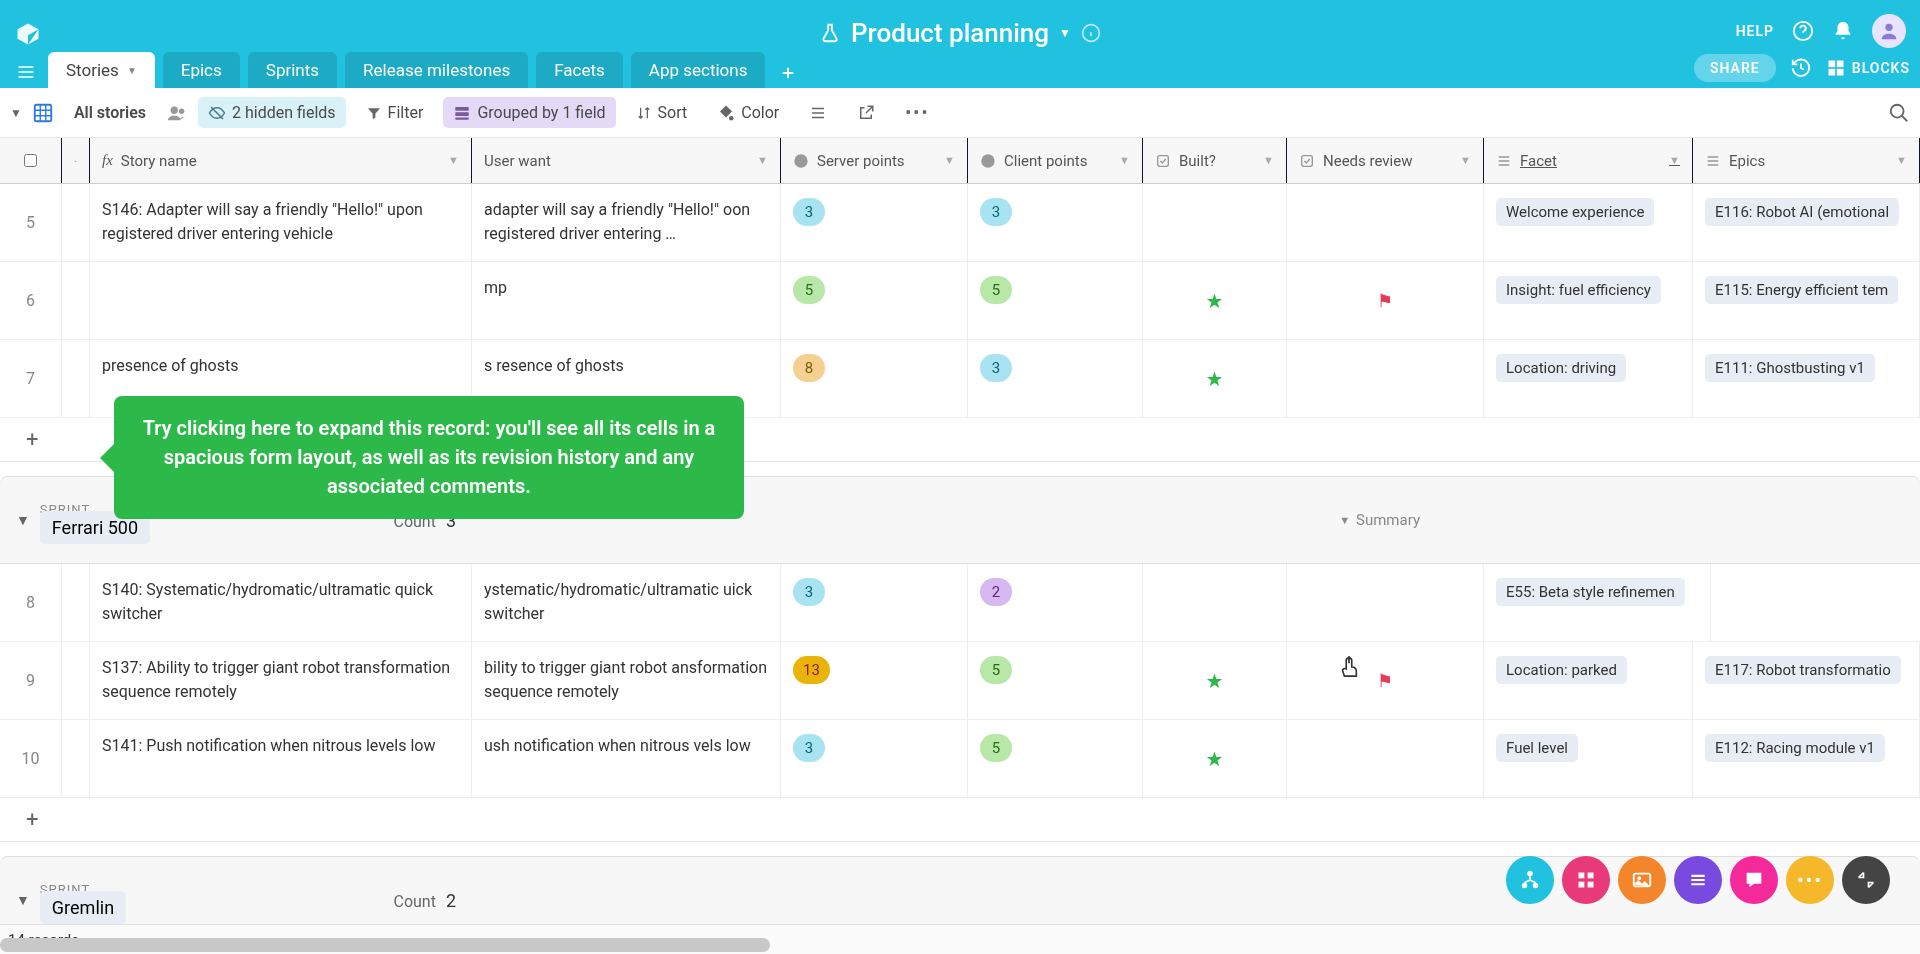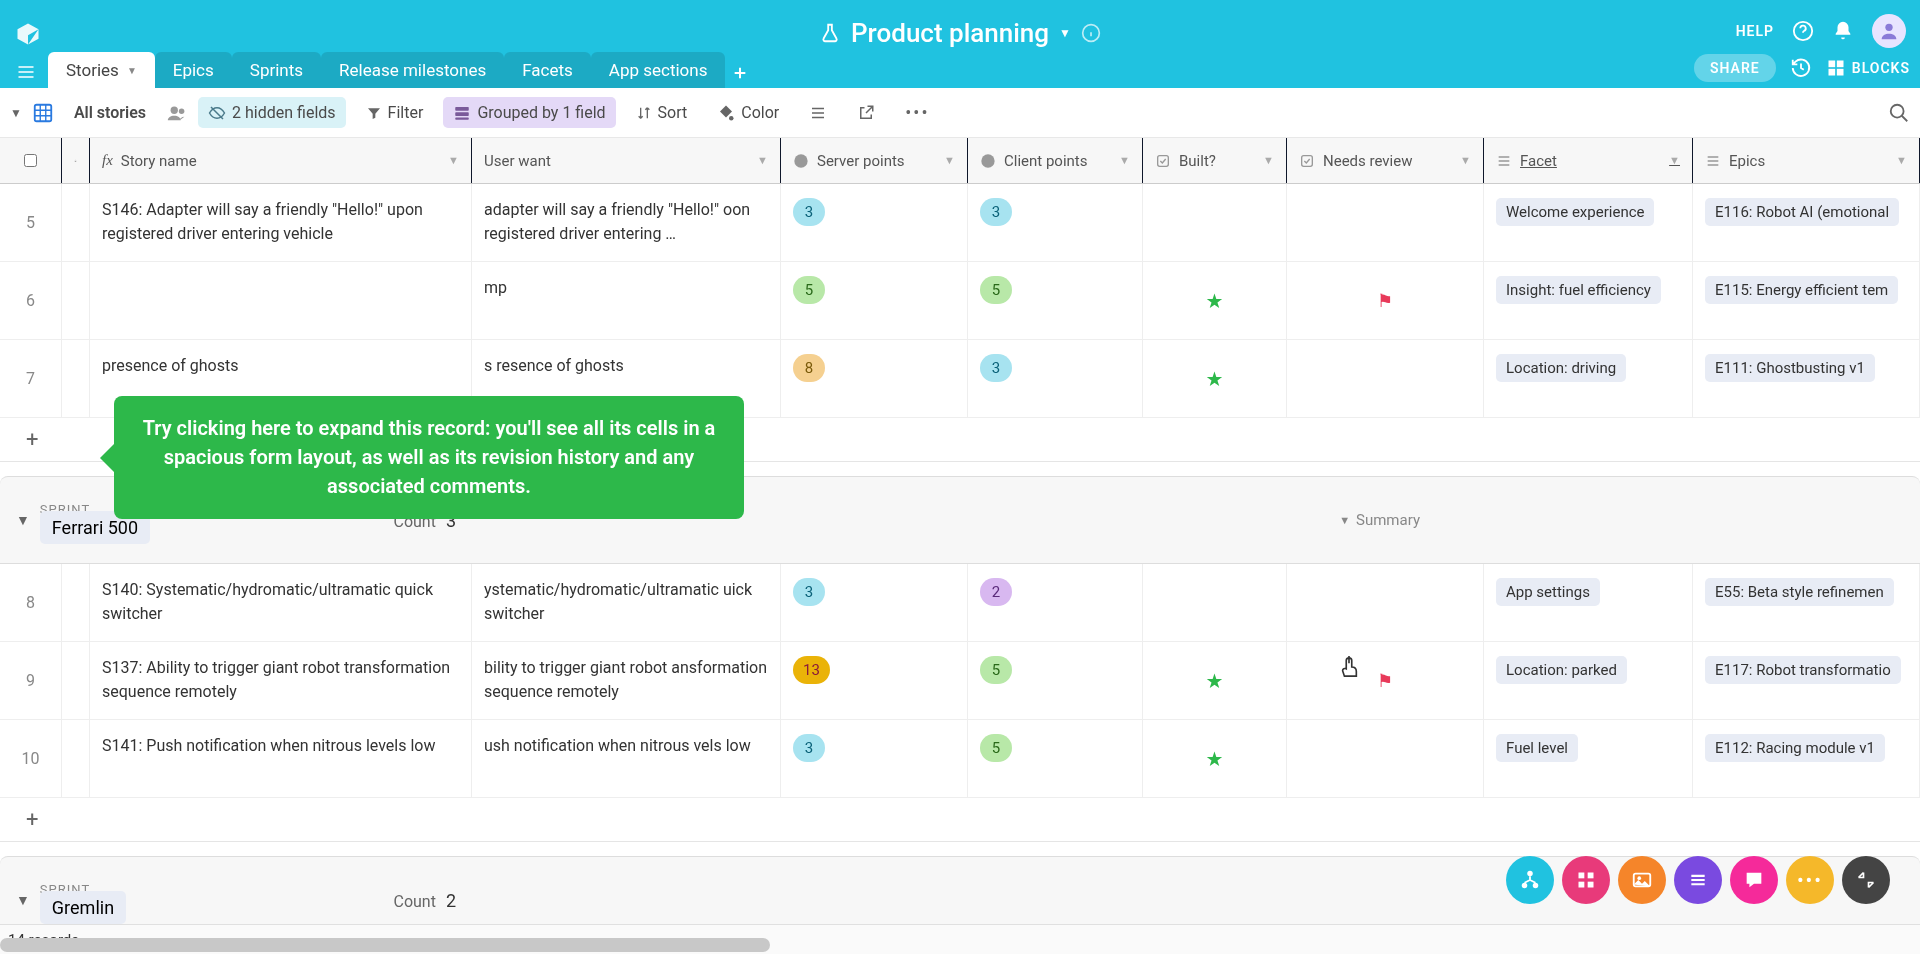--- a/index.html
+++ b/index.html
@@ -11,21 +11,21 @@
 .title-area { position:absolute; left:50%; transform:translateX(-50%); display:flex; align-items:center; gap:10px; }
 .title-area h1 { font-size:26px; font-weight:500; }
 .top-right { margin-left:auto; display:flex; align-items:center; gap:18px; }
 .help-link { font-size:14px; font-weight:600; letter-spacing:1px; }
 .circ-icon { width:22px; height:22px; }
 .avatar { width:34px; height:34px; border-radius:50%; background:#e8e4ff; display:flex; align-items:center; justify-content:center; }
 
 
 .tabsbar { height:40px; background:#20c2e0; display:flex; align-items:flex-end; padding:0 10px; }
 .hamburger { width:32px; height:32px; display:flex; align-items:center; justify-content:center; cursor:pointer; margin-right:6px; }
-.tab { padding:8px 18px; font-size:17px; border-radius:6px 6px 0 0; margin-right:0; cursor:pointer; display:flex; align-items:center; gap:8px; }
+.tab { padding:8px 18px; font-size:17px; border-radius:6px 6px 0 0; margin-right:8px; cursor:pointer; display:flex; align-items:center; gap:8px; }
 .tab.active { background:#fff; color:#444; }
 .tab.inactive { background:rgba(0,0,0,0.12); color:#fff; }
 .tab-add { width:30px; height:30px; display:flex; align-items:center; justify-content:center; }
 .tabs-right { margin-left:auto; display:flex; align-items:center; gap:14px; padding-bottom:6px; }
 .share-pill { background:rgba(255,255,255,0.3); color:#fff; font-weight:600; font-size:14px; letter-spacing:1px; padding:6px 16px; border-radius:18px; }
 .blocks-label { color:#fff; font-weight:600; font-size:14px; letter-spacing:1px; display:flex; align-items:center; gap:6px; }
 
 
 .toolbar { height:50px; background:#fff; display:flex; align-items:center; padding:0 10px; gap:10px; border-bottom:1px solid #e8e8e8; }
 .tl-item { display:flex; align-items:center; gap:6px; padding:6px 10px; border-radius:5px; font-size:16px; color:#4a4a4a; cursor:pointer; }
@@ -395,23 +395,20 @@
       <div class="cell name">S140: Systematic/hydromatic/ultramatic quick switcher</div>
       <div class="cell want">ystematic/hydromatic/ultramatic uick switcher</div>
       <div class="cell sp">
             <span class="pill cyan">3</span>
           </div>
       <div class="cell cp">
             <span class="pill purple">2</span>
           </div>
       <div class="cell built"></div>
       <div class="cell review"></div>
-      <div class="cell facet">
-            <span class="tag">App settings</span>
-          </div>
       <div class="cell epics">
             <span class="tag">E55: Beta style refinemen</span>
           </div>
         </div>
         <div class="drow">
       <div class="cell num">9</div>
       <div class="cell lock"></div>
       <div class="cell name">S137: Ability to trigger giant robot transformation sequence remotely</div>
       <div class="cell want">bility to trigger giant robot ansformation sequence remotely</div>
       <div class="cell sp">

